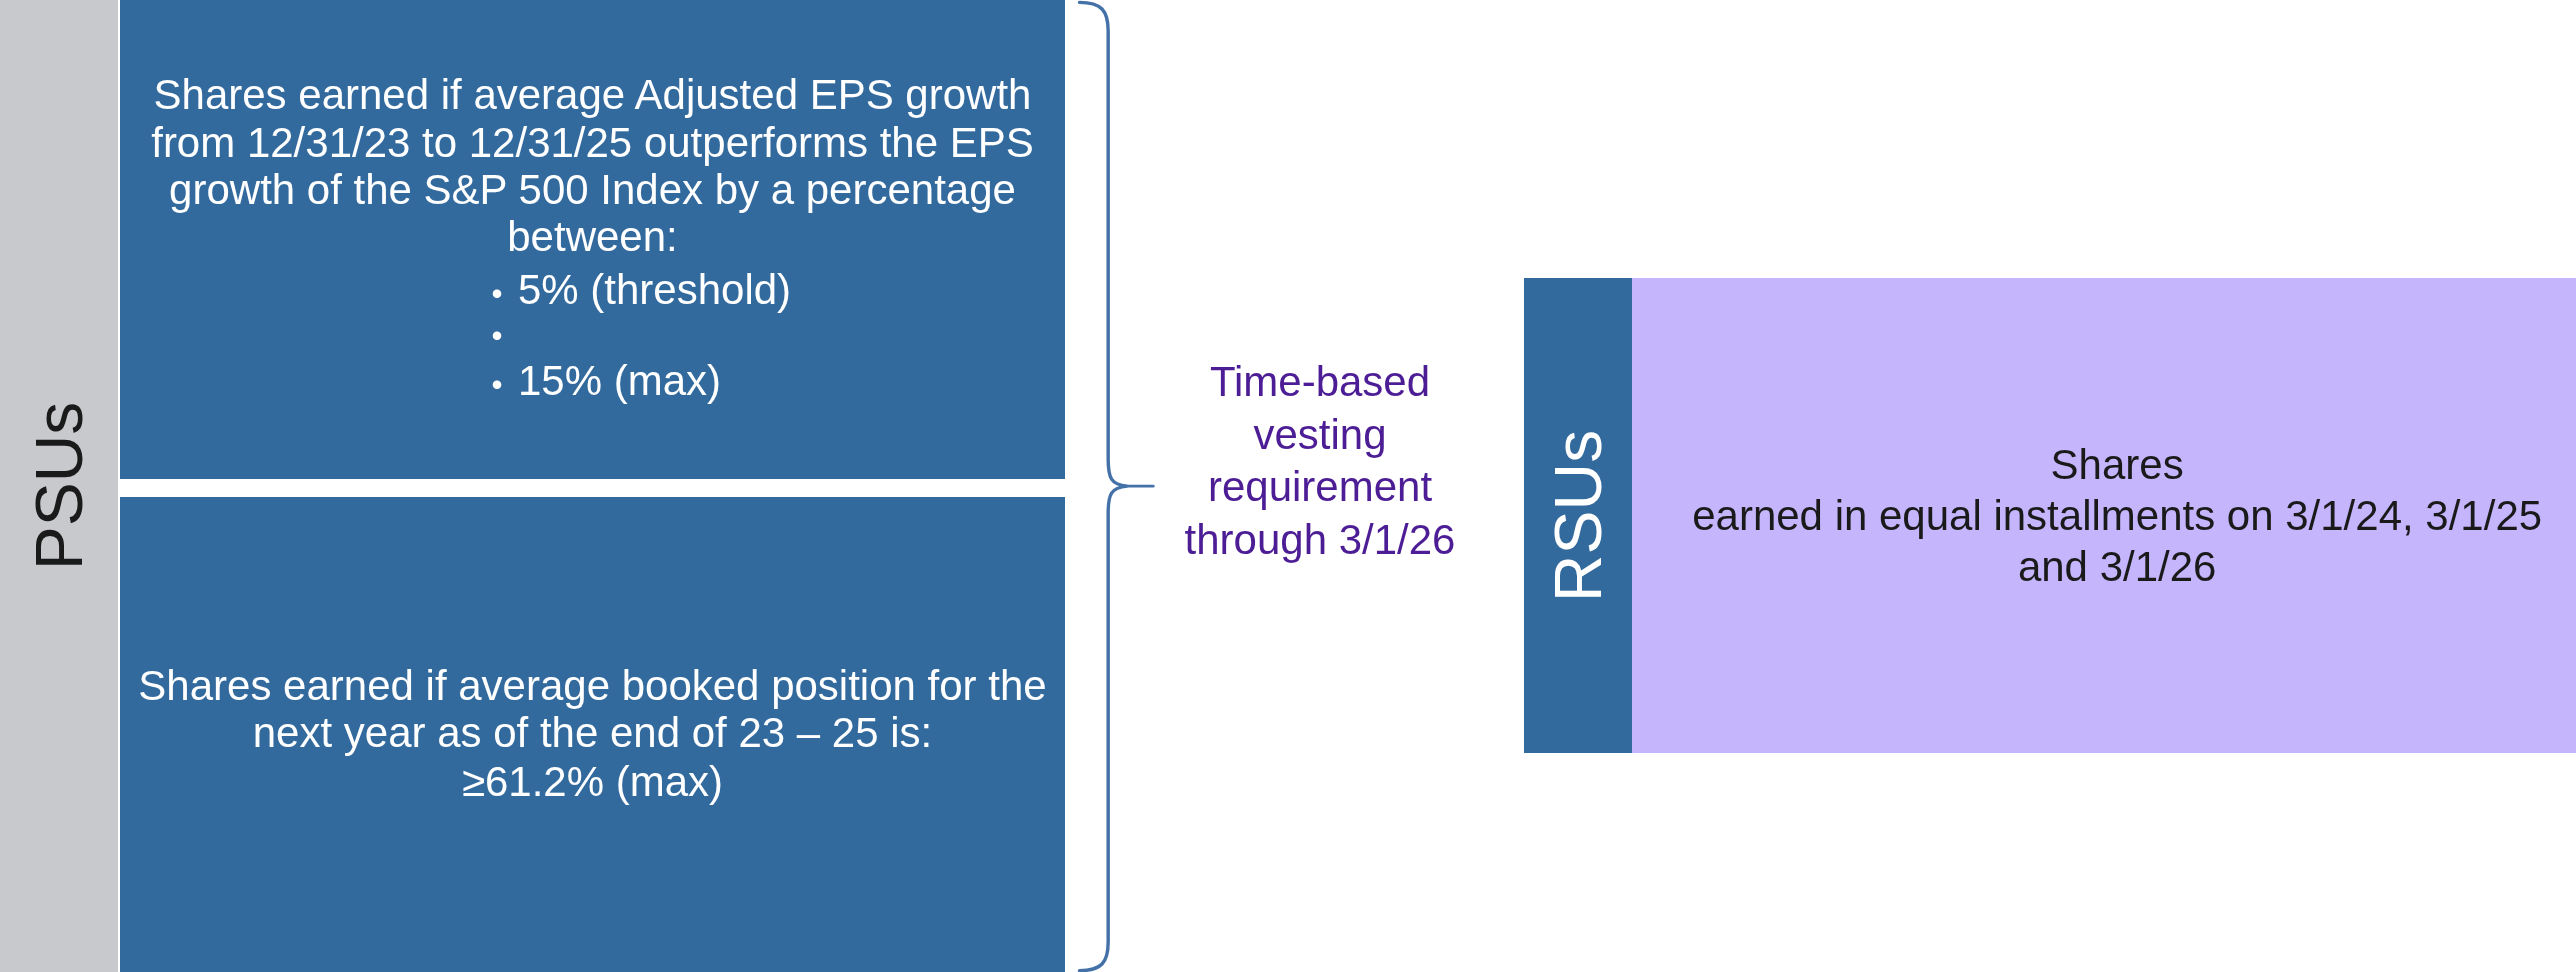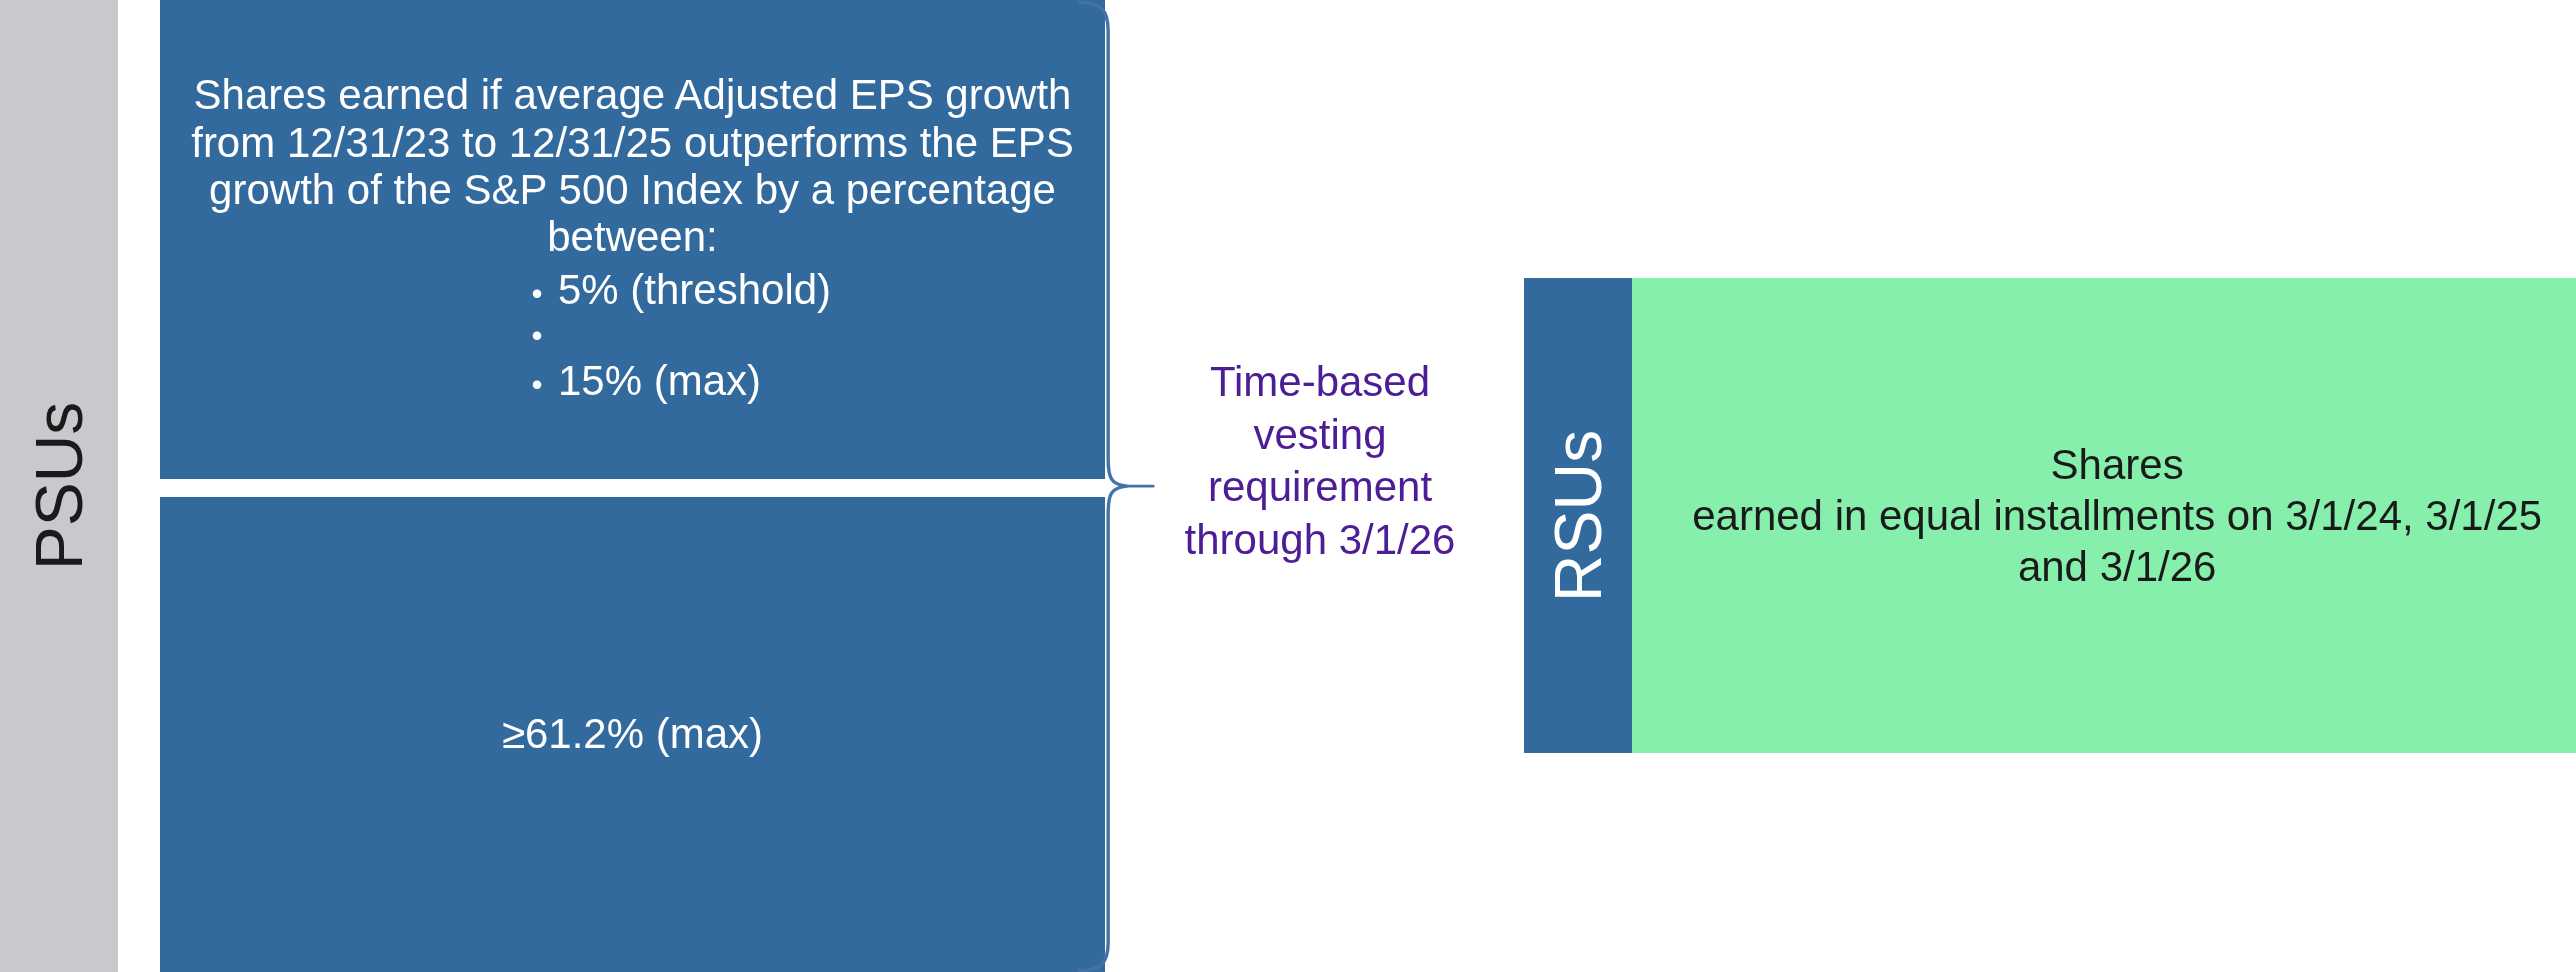--- a/index.html
+++ b/index.html
@@ -44,21 +44,20 @@
     left: 120px;
     width: 945px;
     background: #336699;
     background: #336a9e;
     display: flex;
     flex-direction: column;
     align-items: center;
     justify-content: center;
     color: #ffffff;
     padding: 0 15px;
-    margin-left: 40px;
   }
   .psu-box-top { top: 0px; height: 479px; }
   .psu-box-bottom { top: 497px; height: 475px; }
 
   .psu-para {
     font-size: 42px;
     line-height: 1.13;
     text-align: center;
     white-space: pre-line;
   }
@@ -173,35 +172,36 @@
         <span class="bullet-dot">•</span>
       </div>
       <div class="bullet-row">
         <span class="bullet-dot">•</span>
         <span class="bullet-text">15% (max)</span>
       </div>
     </div>
   </div>
 
   <div class="psu-box psu-box-bottom" style="background: rgb(51, 106, 158);">
+    <div class="psu-para">Shares earned if average booked position for the next year as of the end of 23 – 25 is:</div>
     <div class="psu-line">≥61.2% (max)</div>
   </div>
 
   <div class="brace">
     <svg width="82" height="975" viewBox="0 0 120 1425" fill="none" xmlns="http://www.w3.org/2000/svg">
       <path d="M 8 4 C 40 4 50 16 50 46 L 50 672 C 50 700 54 710 78 712 C 54 714 50 724 50 752 L 50 1379 C 50 1409 40 1421 8 1421" stroke="#4472a8" stroke-width="5" fill="none" stroke-linecap="round"></path>
       <path d="M 78 712 L 116 712" stroke="#4472a8" stroke-width="4" fill="none" stroke-linecap="round"></path>
     </svg>
   </div>
 
   <div class="mid-caption">Time-based vesting requirement through 3/1/26</div>
 
   <div class="rsu-label-col" style="background: rgb(51, 106, 158);">
     <span class="rsu-label-text">RSUs</span>
   </div>
 
-  <div class="rsu-box" style="background: #86efac; padding-left: 40px;">
+  <div class="rsu-box" style="background: #c4b5fd; padding-left: 40px;">
     <div class="rsu-text">Shares
 earned in equal installments on 3/1/24, 3/1/25 and 3/1/26</div>
   </div>
 
 </div>
 
 
 </body></html>

